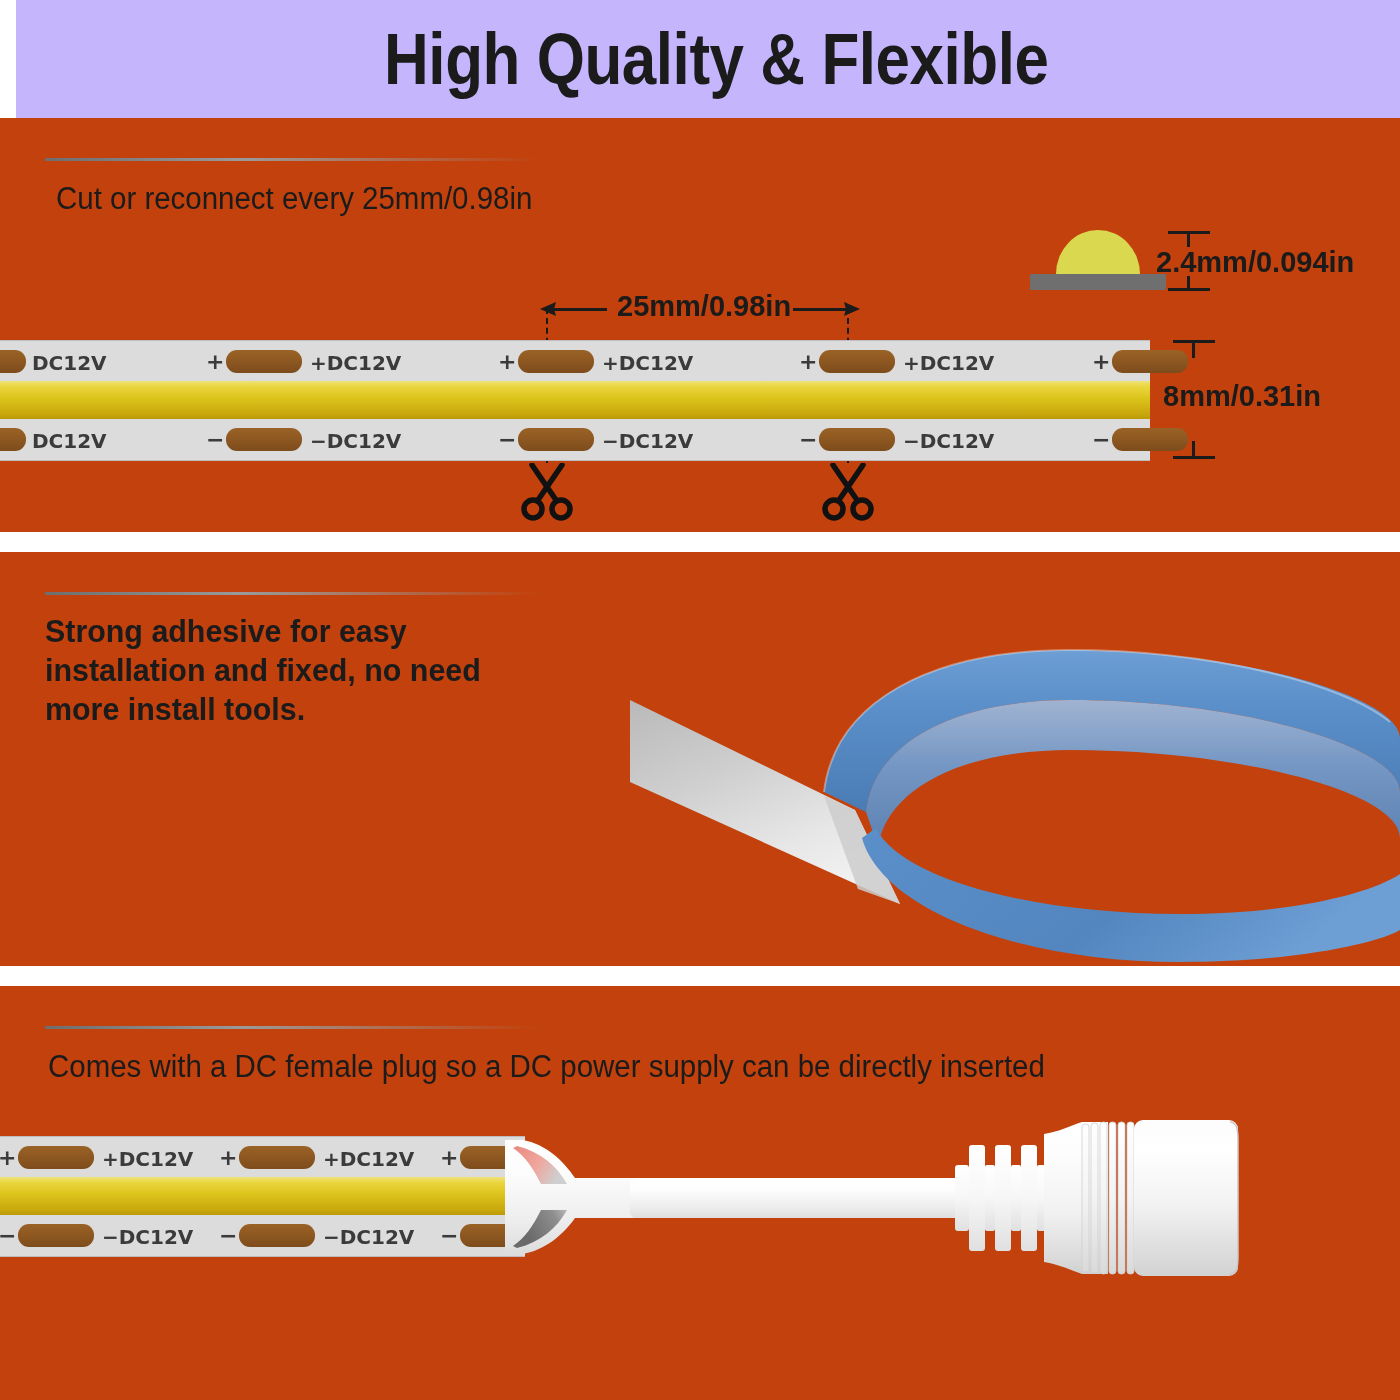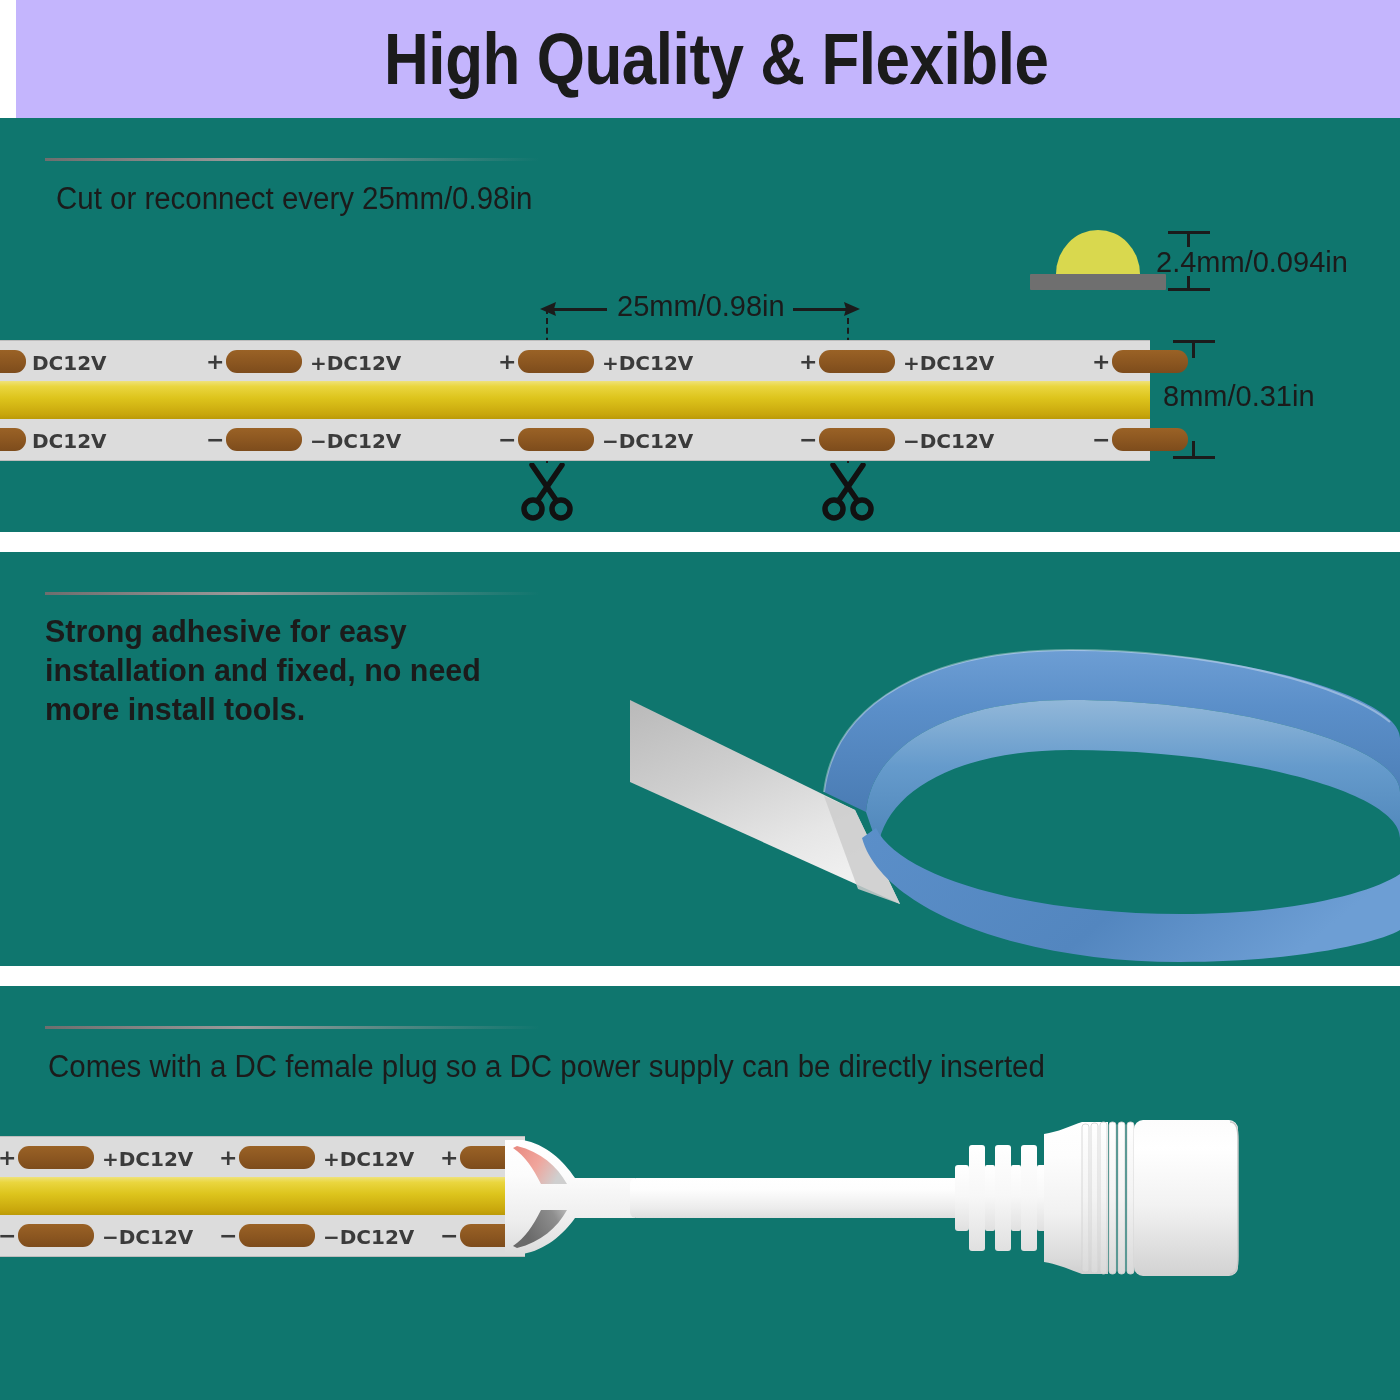--- a/index.html
+++ b/index.html
@@ -23,21 +23,21 @@
     font-weight:700;
     letter-spacing:-0.5px;
     color:#1b1b1b;
     transform:scaleX(.86);
     font-family:"Liberation Sans","DejaVu Sans",sans-serif;
   }
 
   
   .panel{
     position:absolute;left:0;width:1400px;
-    background:#0f766e;
+    background:#c2410c;
     overflow:hidden;
   }
   #panel-1{top:118px;height:414px;}
   #panel-2{top:552px;height:414px;}
   #panel-3{top:986px;height:414px;}
 
   .divider{
     position:absolute;height:3px;
     background:linear-gradient(90deg,#6e6e6e 0%,#9a9a9a 40%,rgba(200,200,200,0) 100%);
   }
@@ -82,21 +82,21 @@
     font-weight:bold;
   }
   .sign{font-size:22px;}
 
   
   .dash-v{
     position:absolute;width:0;
     border-left:2px dashed #1b1b1b;
   }
   .dim-label{
-    position:absolute;color:#1b1b1b;font-size:29px;white-space:nowrap;
+    position:absolute;color:#1b1b1b;font-size:29px;white-space:nowrap;font-weight:bold;
   }
   .dim-h-line{position:absolute;height:3px;background:#1b1b1b;}
   .tick{position:absolute;background:#1b1b1b;}
 
   
   .scissors{position:absolute;}
 
   
   .led-base{
     position:absolute;background:#6f6f6f;border-radius:1px;

